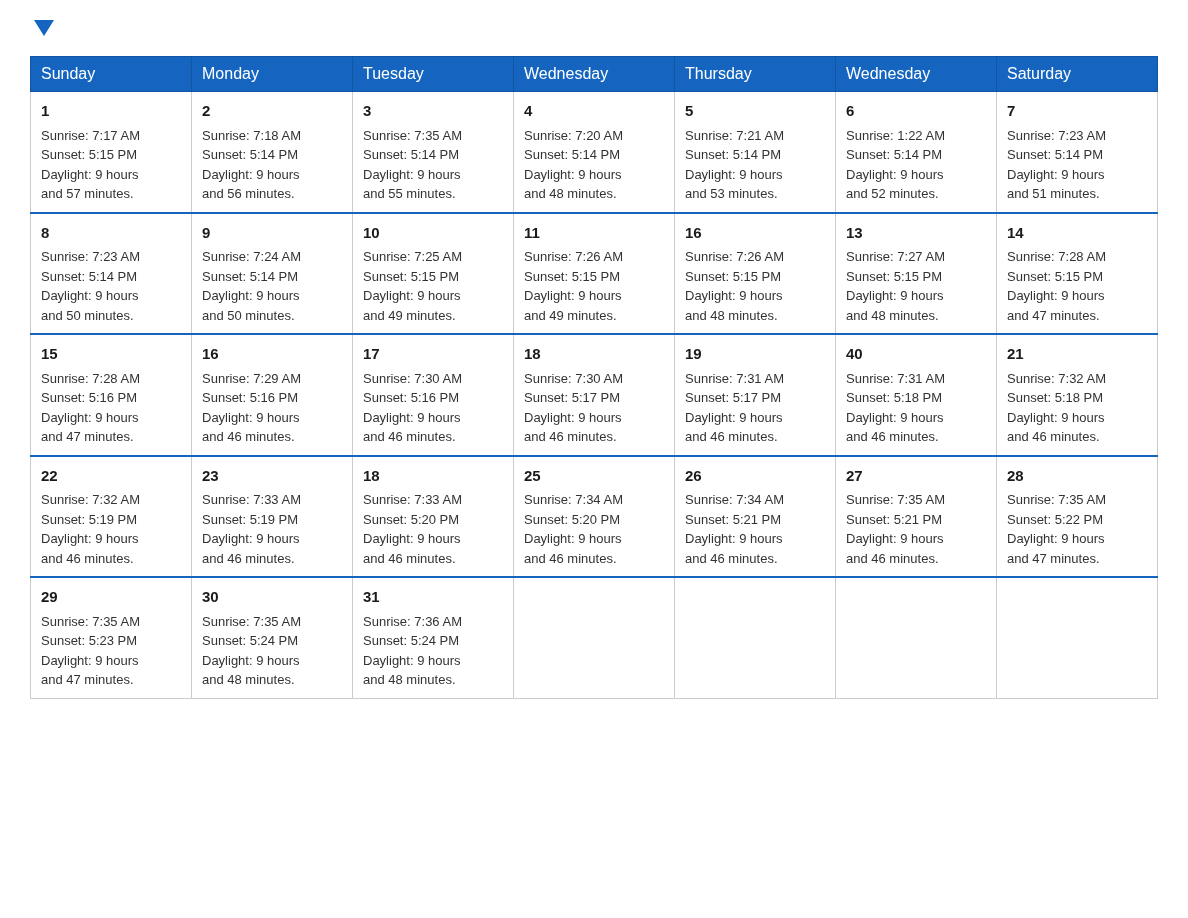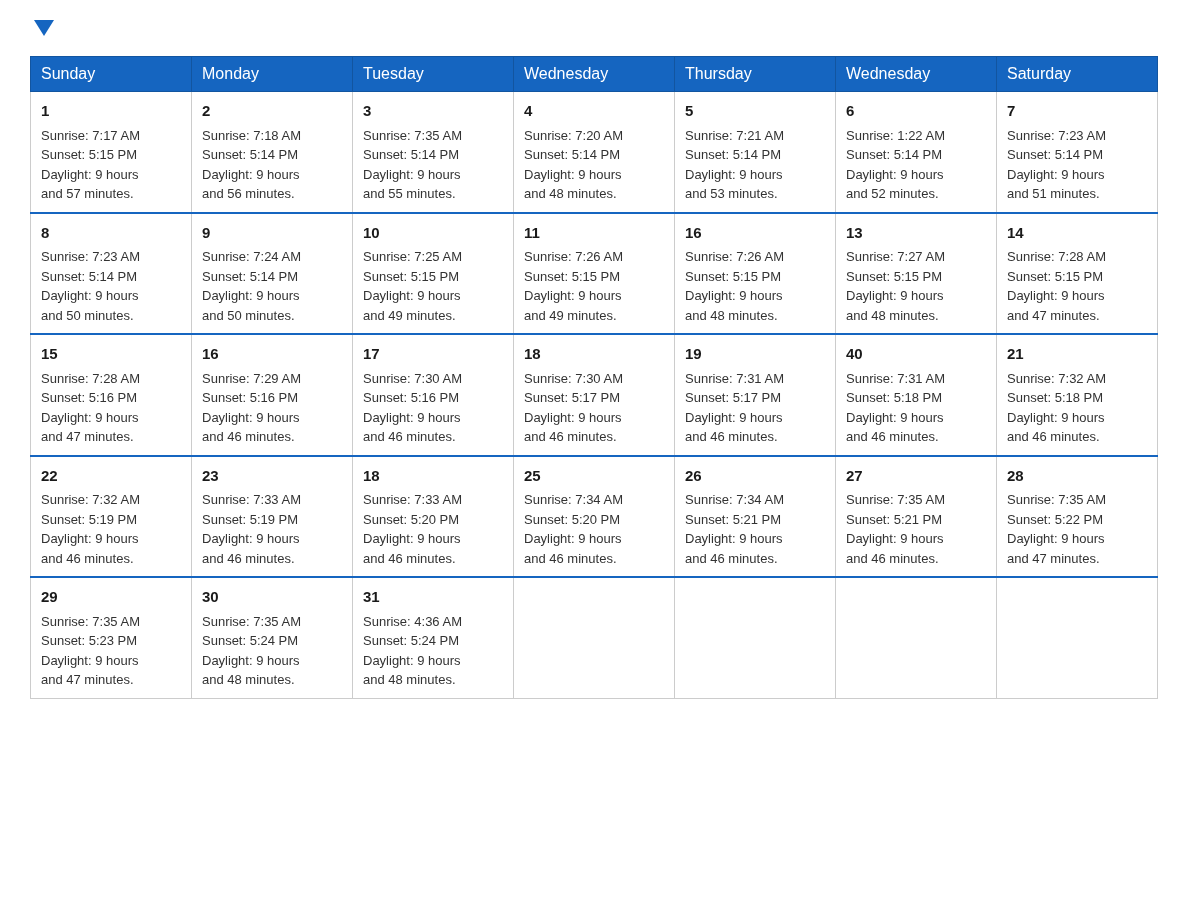--- a/index.html
+++ b/index.html
@@ -154,20 +154,20 @@
         <td><span class="day-num">23</span><span>Sunrise: 7:33 AM</span><br><span>Sunset: 5:19 PM</span><br><span>Daylight: 9 hours</span><br><span>and 46 minutes.</span></td>
         <td><span class="day-num">18</span><span>Sunrise: 7:33 AM</span><br><span>Sunset: 5:20 PM</span><br><span>Daylight: 9 hours</span><br><span>and 46 minutes.</span></td>
         <td><span class="day-num">25</span><span>Sunrise: 7:34 AM</span><br><span>Sunset: 5:20 PM</span><br><span>Daylight: 9 hours</span><br><span>and 46 minutes.</span></td>
         <td><span class="day-num">26</span><span>Sunrise: 7:34 AM</span><br><span>Sunset: 5:21 PM</span><br><span>Daylight: 9 hours</span><br><span>and 46 minutes.</span></td>
         <td><span class="day-num">27</span><span>Sunrise: 7:35 AM</span><br><span>Sunset: 5:21 PM</span><br><span>Daylight: 9 hours</span><br><span>and 46 minutes.</span></td>
         <td><span class="day-num">28</span><span>Sunrise: 7:35 AM</span><br><span>Sunset: 5:22 PM</span><br><span>Daylight: 9 hours</span><br><span>and 47 minutes.</span></td>
       </tr>
       <tr>
         <td><span class="day-num">29</span><span>Sunrise: 7:35 AM</span><br><span>Sunset: 5:23 PM</span><br><span>Daylight: 9 hours</span><br><span>and 47 minutes.</span></td>
         <td><span class="day-num">30</span><span>Sunrise: 7:35 AM</span><br><span>Sunset: 5:24 PM</span><br><span>Daylight: 9 hours</span><br><span>and 48 minutes.</span></td>
-        <td><span class="day-num">31</span><span>Sunrise: 4:36 AM</span><br><span>Sunset: 5:24 PM</span><br><span>Daylight: 9 hours</span><br><span>and 48 minutes.</span></td>
+        <td><span class="day-num">31</span><span>Sunrise: 7:36 AM</span><br><span>Sunset: 5:24 PM</span><br><span>Daylight: 9 hours</span><br><span>and 48 minutes.</span></td>
         <td class="empty"></td>
         <td class="empty"></td>
         <td class="empty"></td>
         <td class="empty"></td>
       </tr>
     </tbody>
 </table>
 
 </body></html>

